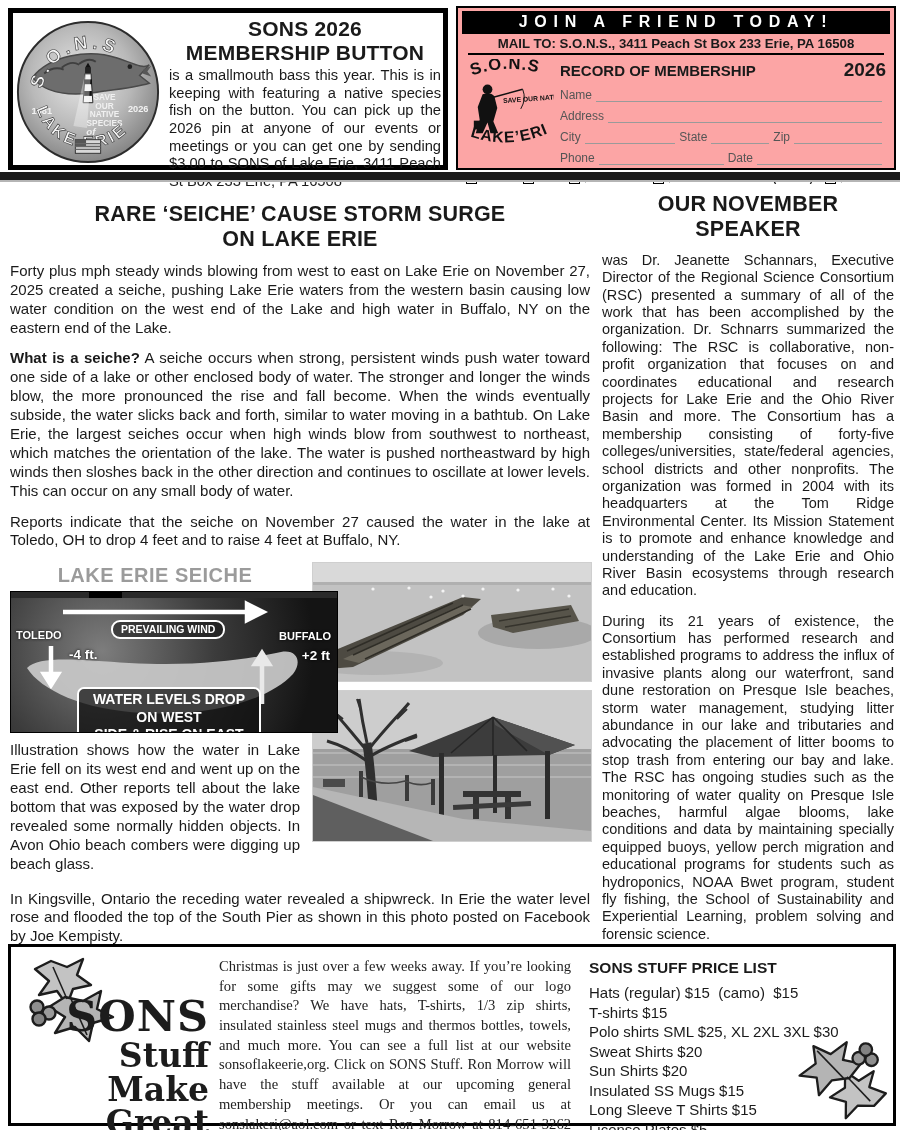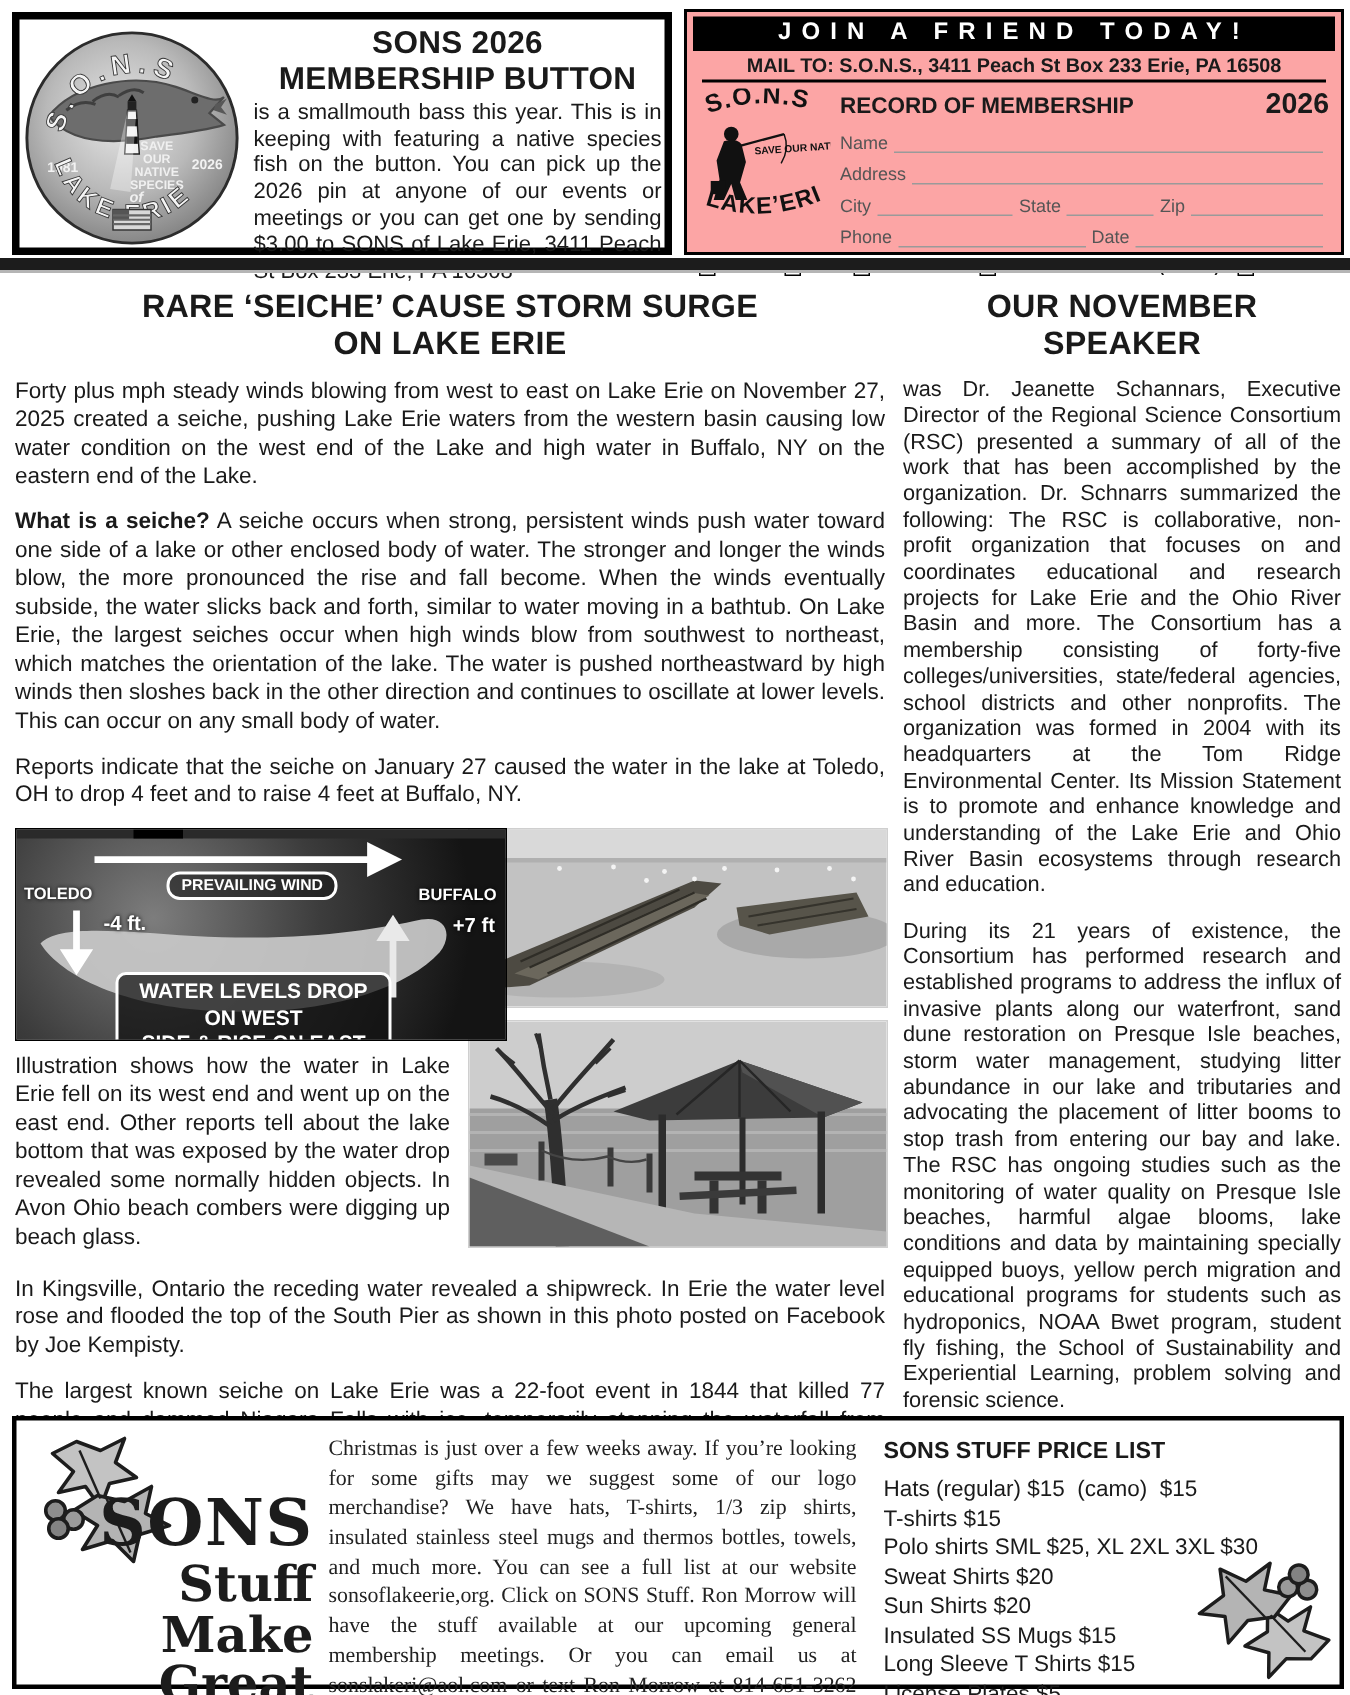--- a/index.html
+++ b/index.html
@@ -33,21 +33,21 @@
   .check-row{display:flex;gap:12px;align-items:center;margin:8px 8px 0 8px;
              font-size:9.6px;font-weight:bold;color:#111;white-space:nowrap;}
   .cb{display:inline-block;width:9px;height:9px;border:1.6px solid #000;margin-right:3px;
       vertical-align:-1px;background:#fff;}
   .check-item{display:flex;align-items:center;}
 
   .divider-bar{position:absolute;left:0;top:172px;width:900px;height:8px;background:#1c1c1c;
                border-bottom:2px solid #b5b5b5;}
 
   
-  .col-left{position:absolute;left:10px;top:190px;width:580px;}
+  .col-left{position:absolute;left:10px;top:200px;width:580px;}
   .col-right{position:absolute;left:602px;top:190px;width:292px;}
   h1.headline{font-size:21.5px;font-weight:bold;text-align:center;line-height:1.16;
               margin:2px 0 10px 0;letter-spacing:.2px;}
   .col-left p{font-size:15px;line-height:1.26;text-align:justify;margin:0 0 12px 0;}
   .col-right p{font-size:14.5px;line-height:1.2;text-align:justify;margin:0 0 13px 0;}
   .lead{font-weight:bold;}
 
   .figure-row{display:flex;gap:12px;margin-bottom:4px;}
   .fig-left{width:290px;flex:0 0 290px;}
   .fig-right{width:278px;flex:0 0 278px;display:flex;flex-direction:column;gap:8px;}
@@ -233,24 +233,25 @@
 
   <div class="divider-bar"></div>
 
   <div class="col-left">
     <h1 class="headline">
       <div>RARE ‘SEICHE’ CAUSE STORM SURGE</div>
       <div>ON LAKE ERIE</div>
     </h1>
     <p>Forty plus mph steady winds blowing from west to east on Lake Erie on November 27, 2025 created a seiche, pushing Lake Erie waters from the western basin causing low water condition on the west end of the Lake and high water in Buffalo, NY on the eastern end of the Lake.</p>
     <p><span class="lead">What is a seiche?</span> <span>A seiche occurs when strong, persistent winds push water toward one side of a lake or other enclosed body of water. The stronger and longer the winds blow, the more pronounced the rise and fall become. When the winds eventually subside, the water slicks back and forth, similar to water moving in a bathtub. On Lake Erie, the largest seiches occur when high winds blow from southwest to northeast, which matches the orientation of the lake. The water is pushed northeastward by high winds then sloshes back in the other direction and continues to oscillate at lower levels. This can occur on any small body of water.</span></p>
-    <p>Reports indicate that the seiche on January 27 caused the water in the lake at Toledo, OH to drop 4 feet and to raise 4 feet at Buffalo, NY.</p>
+    <p>Reports indicate that the seiche on November 27 caused the water in the lake at Toledo, OH to drop 4 feet and to raise 4 feet at Buffalo, NY.</p>
 
     <div class="figure-row">
       <div class="fig-left">
+        <div class="diagram-title">LAKE ERIE SEICHE</div>
         <div class="diagram">
           <div class="scrub"></div>
           <svg width="290" height="140" viewBox="0 0 290 140" style="position:absolute;left:0;top:0;">
 
             <path d="M16,76 C30,98 72,118 132,121 C200,125 258,108 282,82 C291,71 287,57 270,60 C238,67 188,75 118,71 C70,68 28,63 16,76 Z" fill="#c7c7c7" opacity="0.94"></path>
 
             <g stroke="#fff" stroke-width="4.5" fill="#fff">
               <line x1="52" y1="20" x2="236" y2="20"></line>
               <polygon points="236,12 252,20 236,28"></polygon>
             </g>
@@ -261,21 +262,21 @@
             </g>
 
             <g stroke="#e9e9e9" stroke-width="4.5" fill="#e9e9e9">
               <line x1="251" y1="112" x2="251" y2="72"></line>
               <polygon points="244,72 258,72 251,61"></polygon>
             </g>
           </svg>
           <div class="dia-label lbl-toledo">TOLEDO</div>
           <div class="dia-label lbl-buffalo">BUFFALO</div>
           <div class="dia-label lbl-minus">-4 ft.</div>
-          <div class="dia-label lbl-plus">+7 ft</div>
+          <div class="dia-label lbl-plus">+2 ft</div>
           <div class="wind-box">PREVAILING WIND</div>
           <div class="note-box">
             <div>WATER LEVELS DROP ON WEST</div>
             <div>SIDE &amp; RISE ON EAST SIDE</div>
           </div>
         </div>
         <p style="margin-top:8px;">Illustration shows how the water in Lake Erie fell on its west end and went up on the east end. Other reports tell about the lake bottom that was exposed by the water drop revealed some normally hidden objects. In Avon Ohio beach combers were digging up beach glass.</p>
       </div>
 
       <div class="fig-right">

